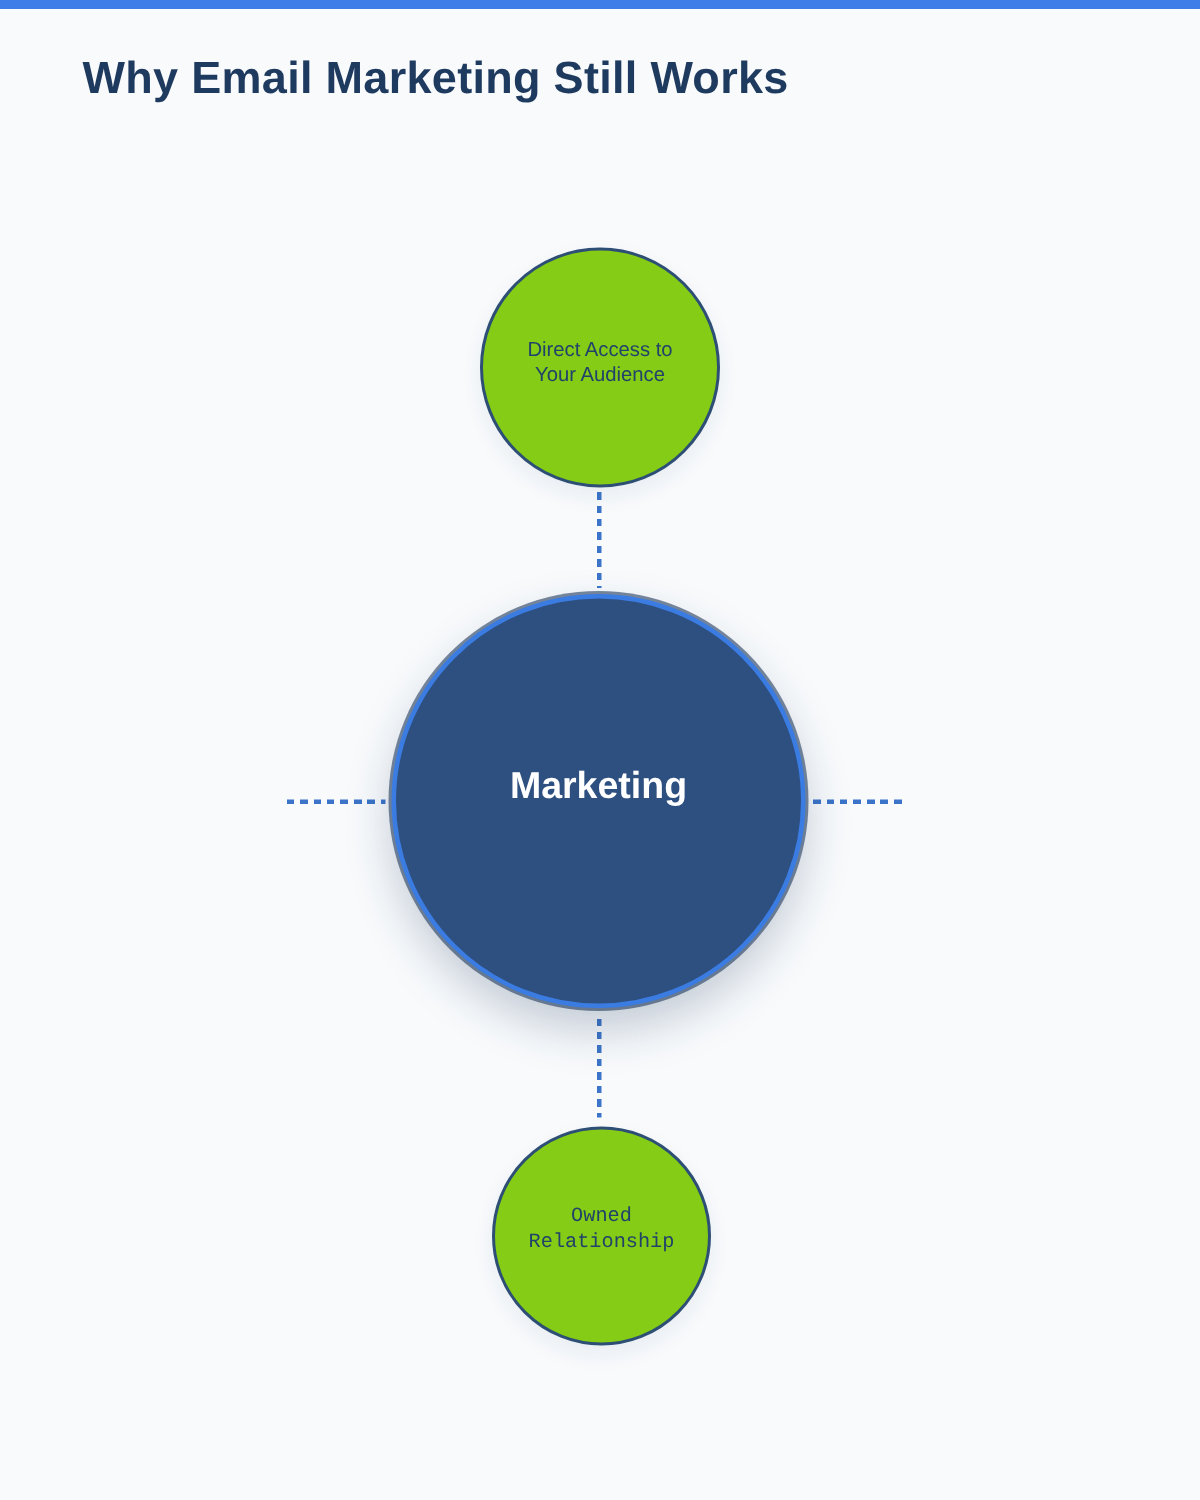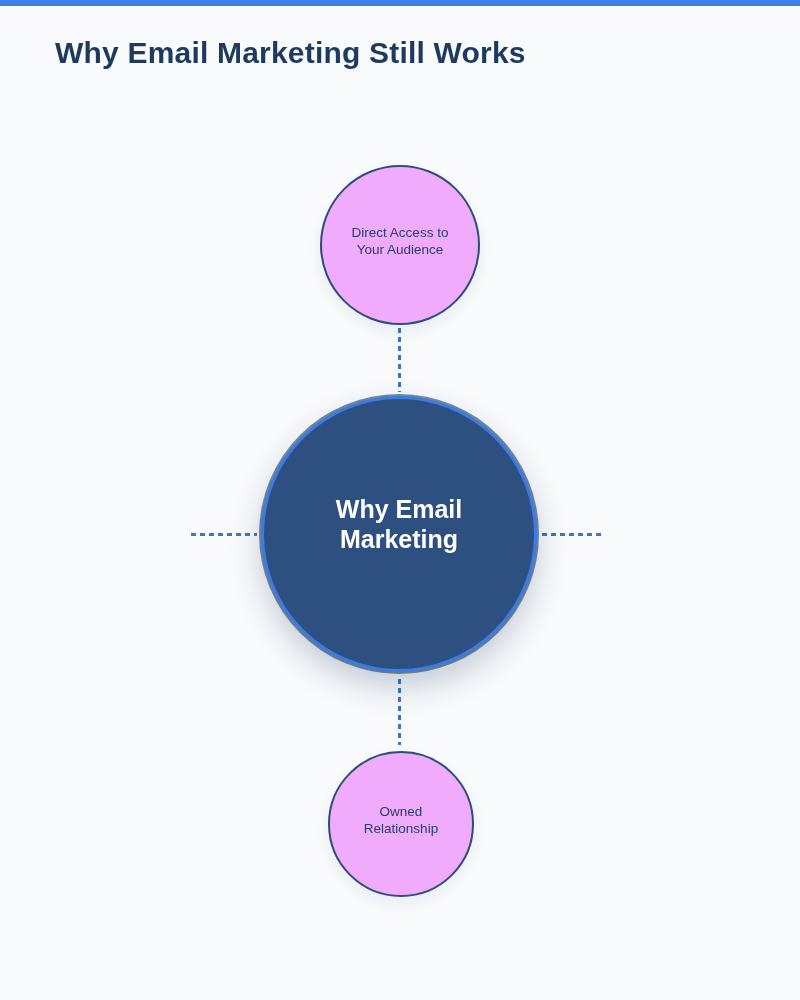--- a/index.html
+++ b/index.html
@@ -28,36 +28,36 @@
     font-size: 30px;
     font-weight: 700;
     letter-spacing: 0.2px;
     color: #1e3a5f;
   }
   
   .node {
     position: absolute;
     box-sizing: border-box;
     border-radius: 50%;
-    background: #f0abfc;
+    background: #84cc16;
     border: 2px solid #2d4e75;
     display: flex;
     align-items: center;
     justify-content: center;
     text-align: center;
     color: #22426a;
     font-size: 13.5px;
     font-weight: 500;
     line-height: 17px;
     box-shadow: 0 6px 14px rgba(30, 58, 95, 0.07);
   }
   .node .node-label { transform: translateY(-4px); }
   .node-top    { left: 320px; top: 165px; width: 160px; height: 160px; }
   .node-right  { left: 606px; top: 452px; width: 166px; height: 166px; }
-  .node-bottom { left: 328px; top: 751px; width: 146px; height: 146px; }
+  .node-bottom { left: 328px; top: 751px; width: 146px; height: 146px; font-family: Liberation Mono, monospace; }
   .node-left   { left: 38px;  top: 461px; width: 148px; height: 148px; }
   
   .center-node {
     position: absolute;
     left: 261px; top: 396px;
     width: 276px; height: 276px;
     box-sizing: border-box;
     border-radius: 50%;
     background: #2e5080;
     border: 3px solid #3b7ce2;
@@ -99,21 +99,20 @@
 
   <h1 class="title">Why Email Marketing Still Works</h1>
 
   <div class="connector v conn-top"></div>
   <div class="connector v conn-bottom"></div>
   <div class="connector h conn-left"></div>
   <div class="connector h conn-right"></div>
 
   <div class="center-node">
     <div class="center-label">
-      <span class="line">Why Email</span>
       <span class="line">Marketing</span>
     </div>
   </div>
 
   <div class="node node-top">
     <div class="node-label">
       <span class="line">Direct Access to</span>
       <span class="line">Your Audience</span>
     </div>
   </div>

